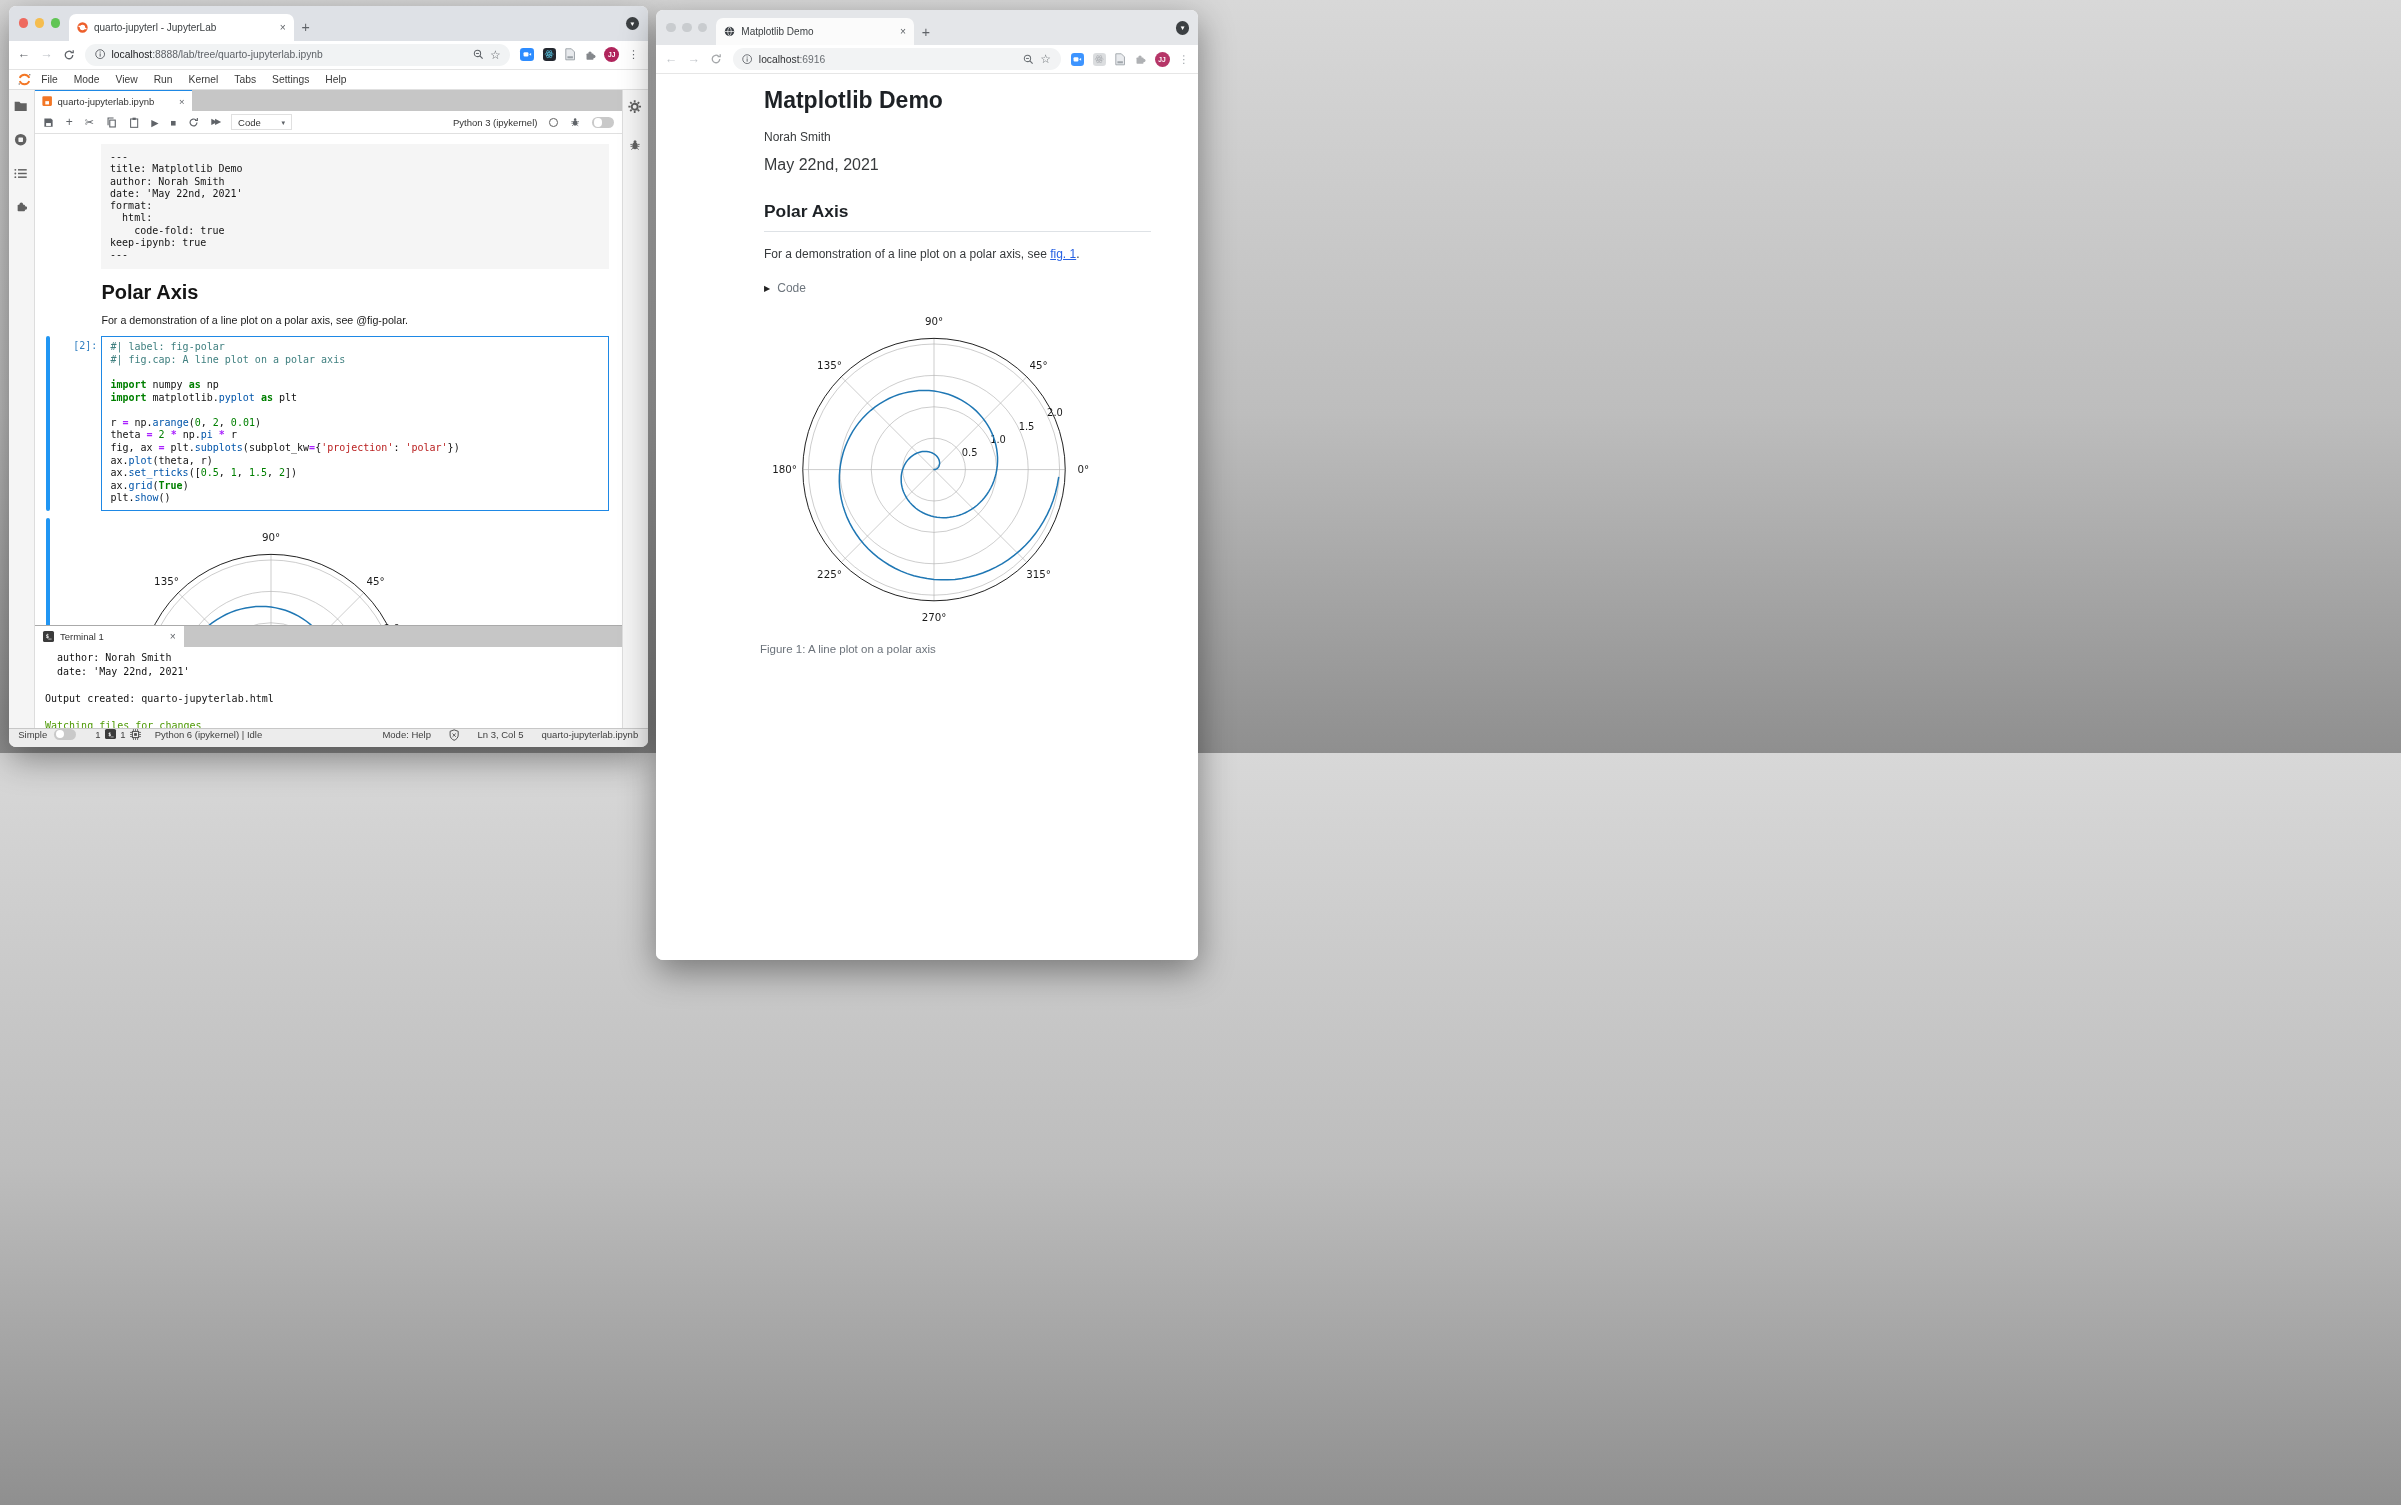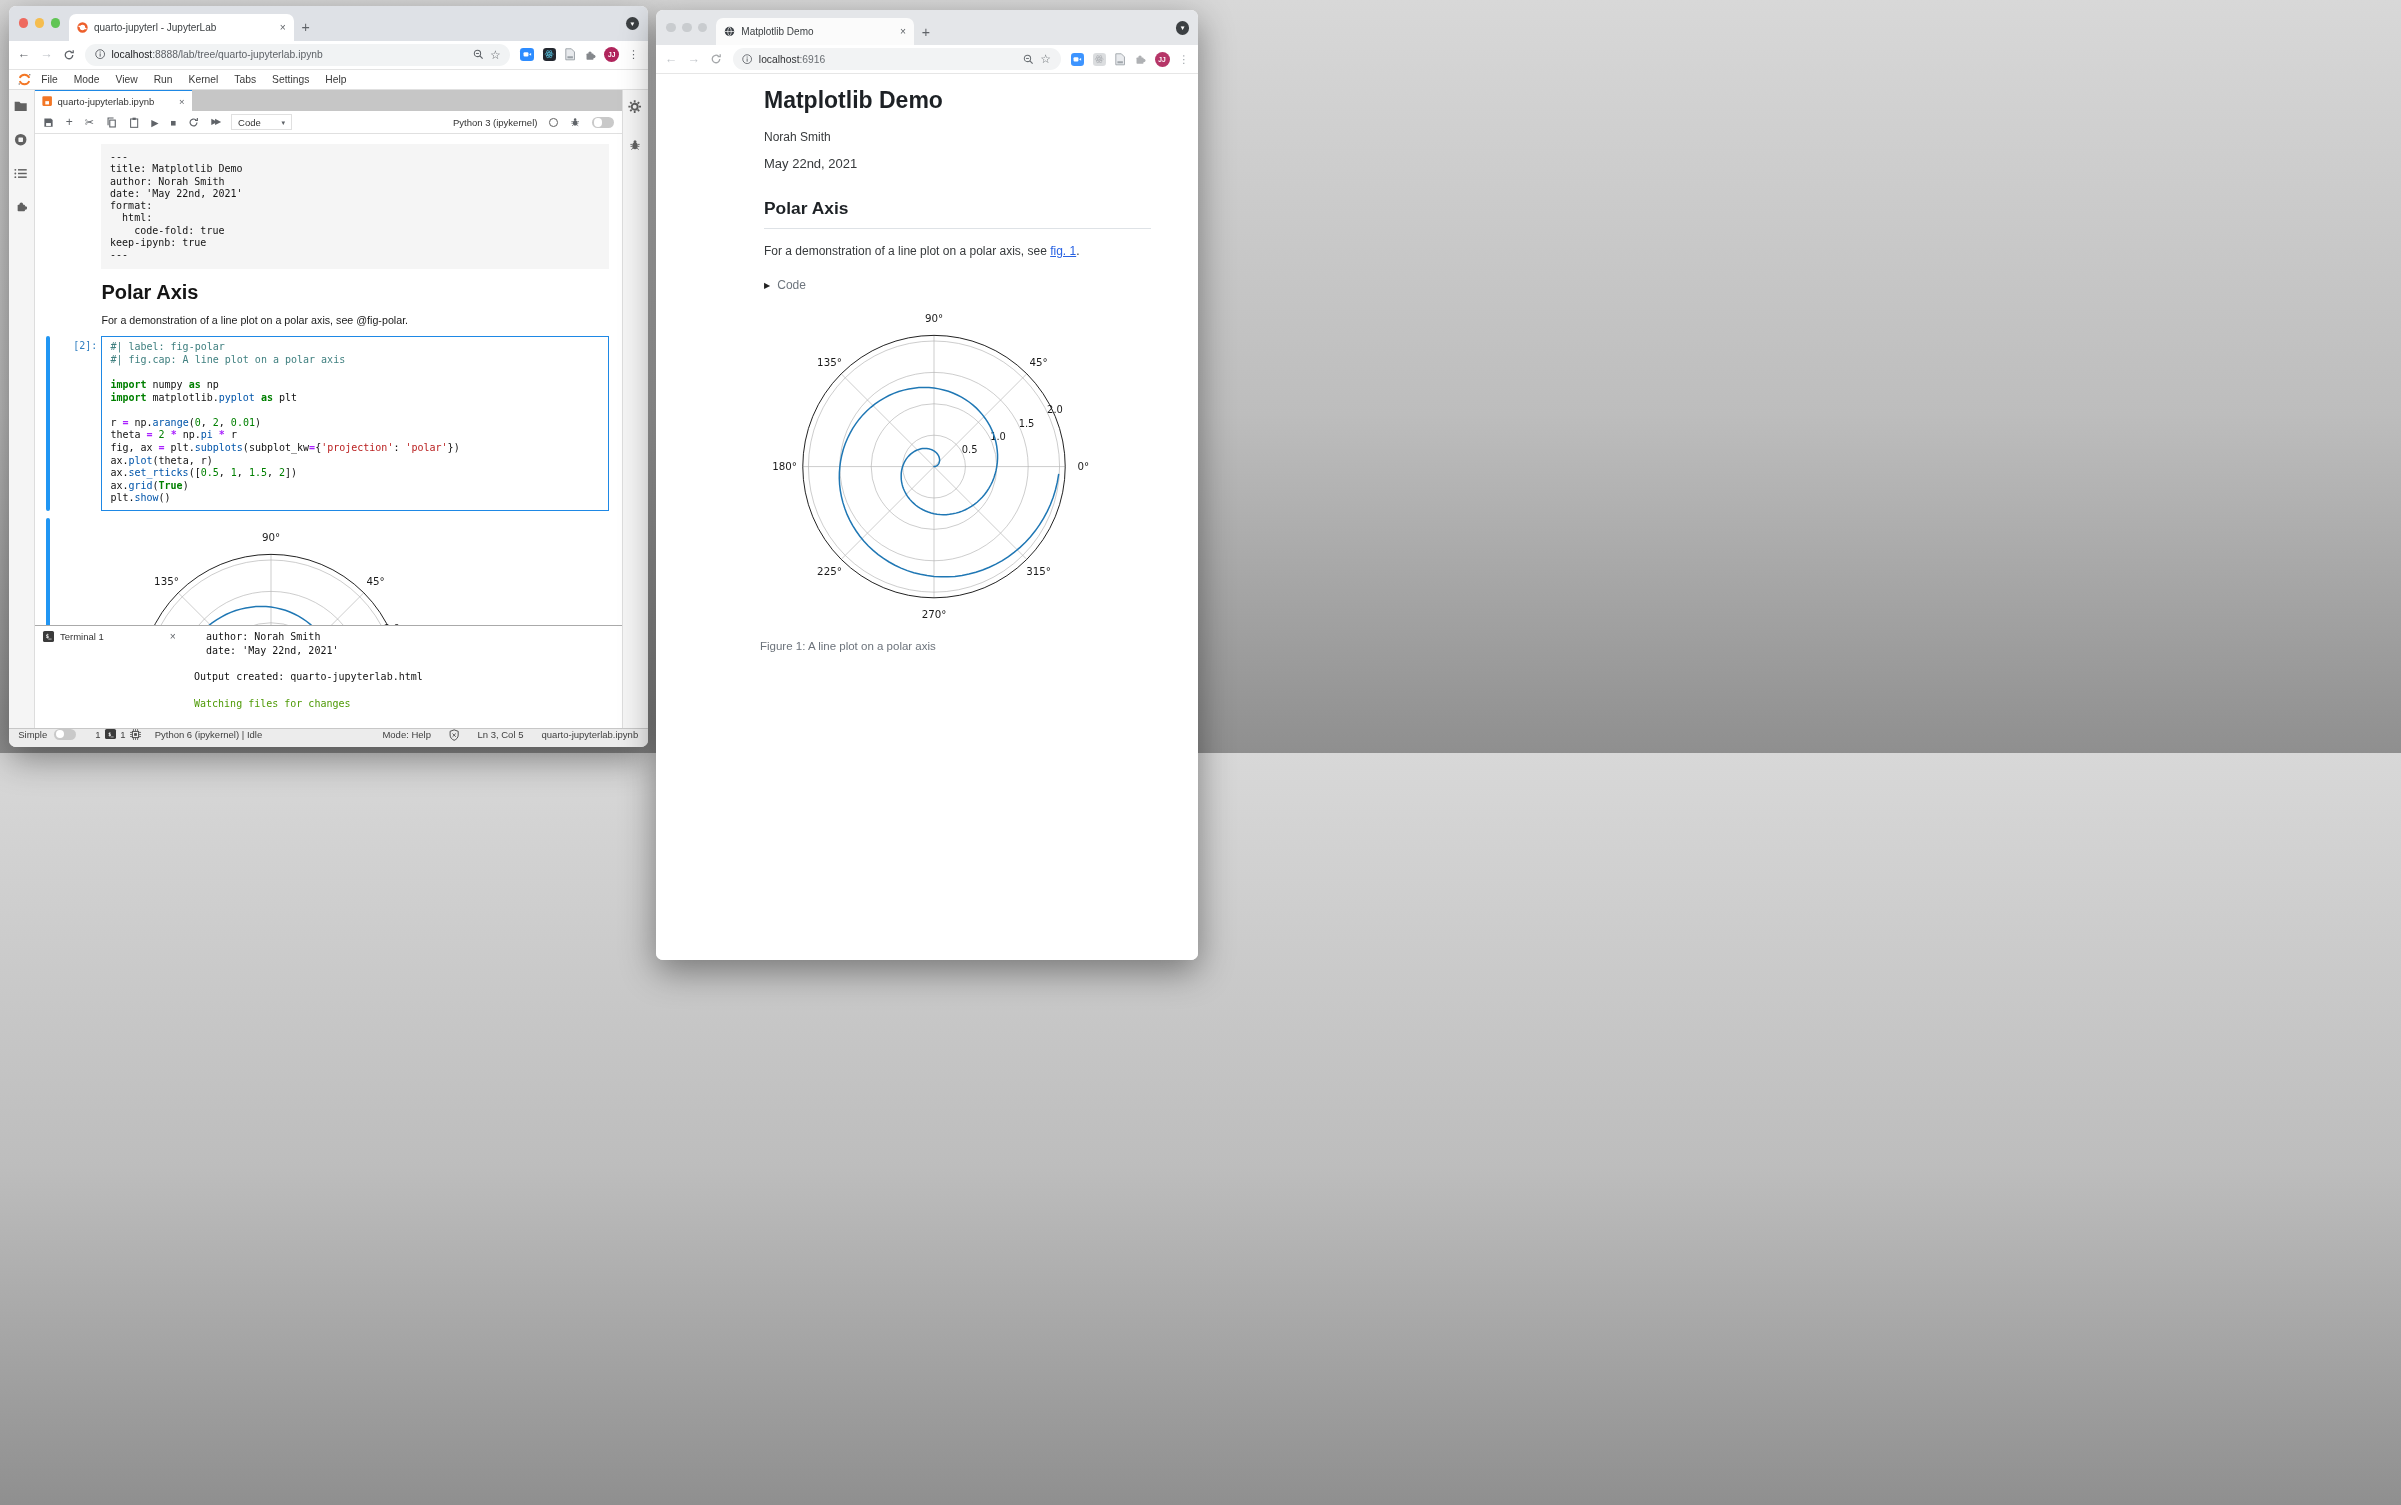--- a/index.html
+++ b/index.html
@@ -86,21 +86,21 @@
     font:10px/12.6px "DejaVu Sans Mono",monospace; color:#111; white-space:pre;}
   .tok-t{color:#111}
   .tok-c{color:#408080; }
   .tok-k{color:#008000; font-weight:bold}
   .tok-p{color:#0055aa}
   .tok-o{color:#aa22ff; font-weight:bold}
   .tok-n{color:#008000}
   .tok-s{color:#ba2121}
   .outputclip{height:111px; overflow:hidden; margin-left:4px;}
 
-  .term{height:103px; flex:none; display:flex; flex-direction:row; border-top:0.8px solid #aaa;}
+  .term{height:103px; flex:none; display:flex; flex-direction:column; border-top:0.8px solid #aaa;}
   .term-tabbar{height:21.3px; background:#c6c6c6; display:flex; flex:none;}
   .term-tab{height:21.3px; background:#fff; display:flex; align-items:center; gap:6.3px; padding:0 8px;
     font-size:9.5px; color:#333; width:149px;}
   .term-ico{width:11px; height:11px; background:#3b3b3b; border-radius:1.6px; color:#fff;
     font:bold 5.5px/11px "DejaVu Sans Mono",monospace; text-align:center; letter-spacing:-0.8px;}
   .term-body{flex:1; background:#fff; font:10px/13.4px "DejaVu Sans Mono",monospace; color:#111;
     padding:4.7px 0 0 10.3px; white-space:pre; overflow:hidden;}
   .term-green{color:#4e9a06;}
 
   .statusbar{height:19px; background:#ececec; border-top:0.8px solid #c7c7c7; display:flex; flex:none;
@@ -109,21 +109,21 @@
   .sb-ico{display:flex; align-items:center;}
   .sb-term{width:10.3px; height:10.3px; background:#3b3b3b; border-radius:1.6px; color:#fff;
     font:bold 5.1px/10.3px "DejaVu Sans Mono",monospace; text-align:center; letter-spacing:-0.8px;}
   .sb-group{display:flex; align-items:center; gap:4.7px;}
   .mr18{margin-right:11px;}
 
   
   .doc{flex:1; background:#fff; overflow:hidden; padding:12.6px 47px 0 108px; color:#373a3c;}
   .doc-title{font-size:23px; font-weight:600; color:#1d2125; margin-bottom:16px;}
   .doc-author{font-size:12px; margin-bottom:12px;}
-  .doc-date{font-size:13px; margin-bottom:27px;}
+  .doc-date{font-size:16px; margin-bottom:27px;}
   .doc-h2{font-size:17.4px; font-weight:600; color:#1d2125; padding-bottom:9.5px;
     border-bottom:0.8px solid #dee2e6; margin-bottom:15px;}
   .doc-p{font-size:12px; margin-bottom:20px;}
   .doc-link{color:#2761e3; text-decoration:underline;}
   .codefold{display:flex; align-items:center; gap:7.1px; margin-bottom:6.3px;}
   .codefold .tri{font-size:8px; color:#222;}
   .codefold .lbl{font-size:12px; color:#6d757d;}
   .figure{margin-left:4px;}
   .doc-caption{font-size:11.5px; color:#6c737b; margin-top:9.5px; margin-left:-4px;}
 

